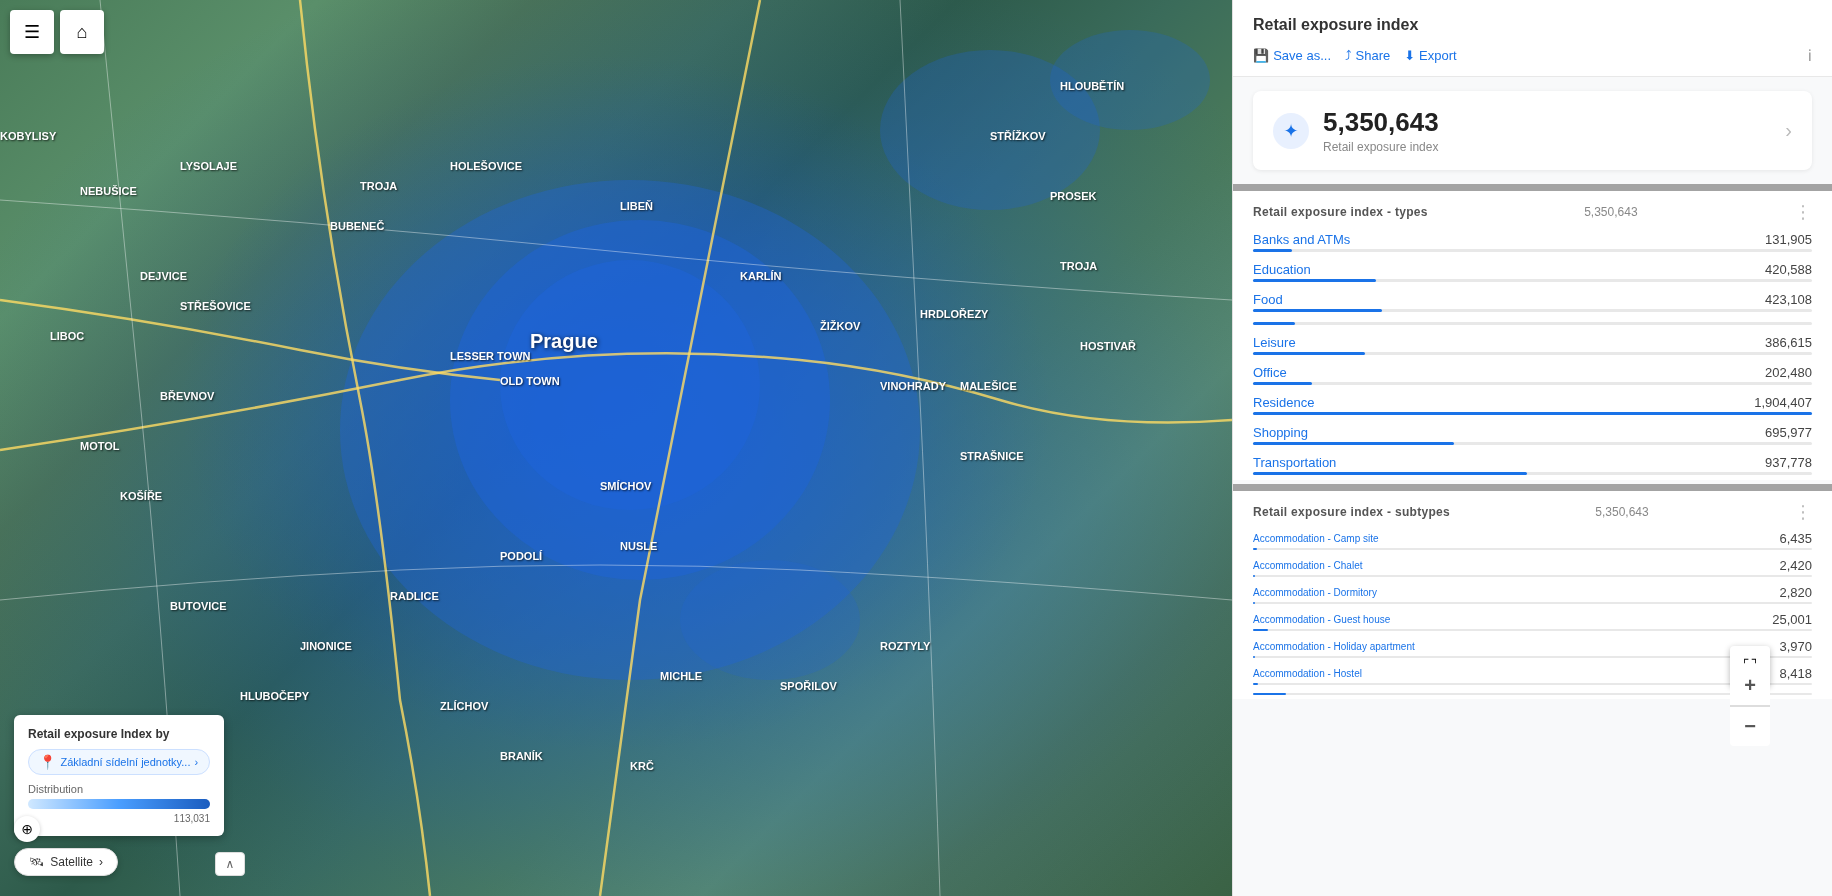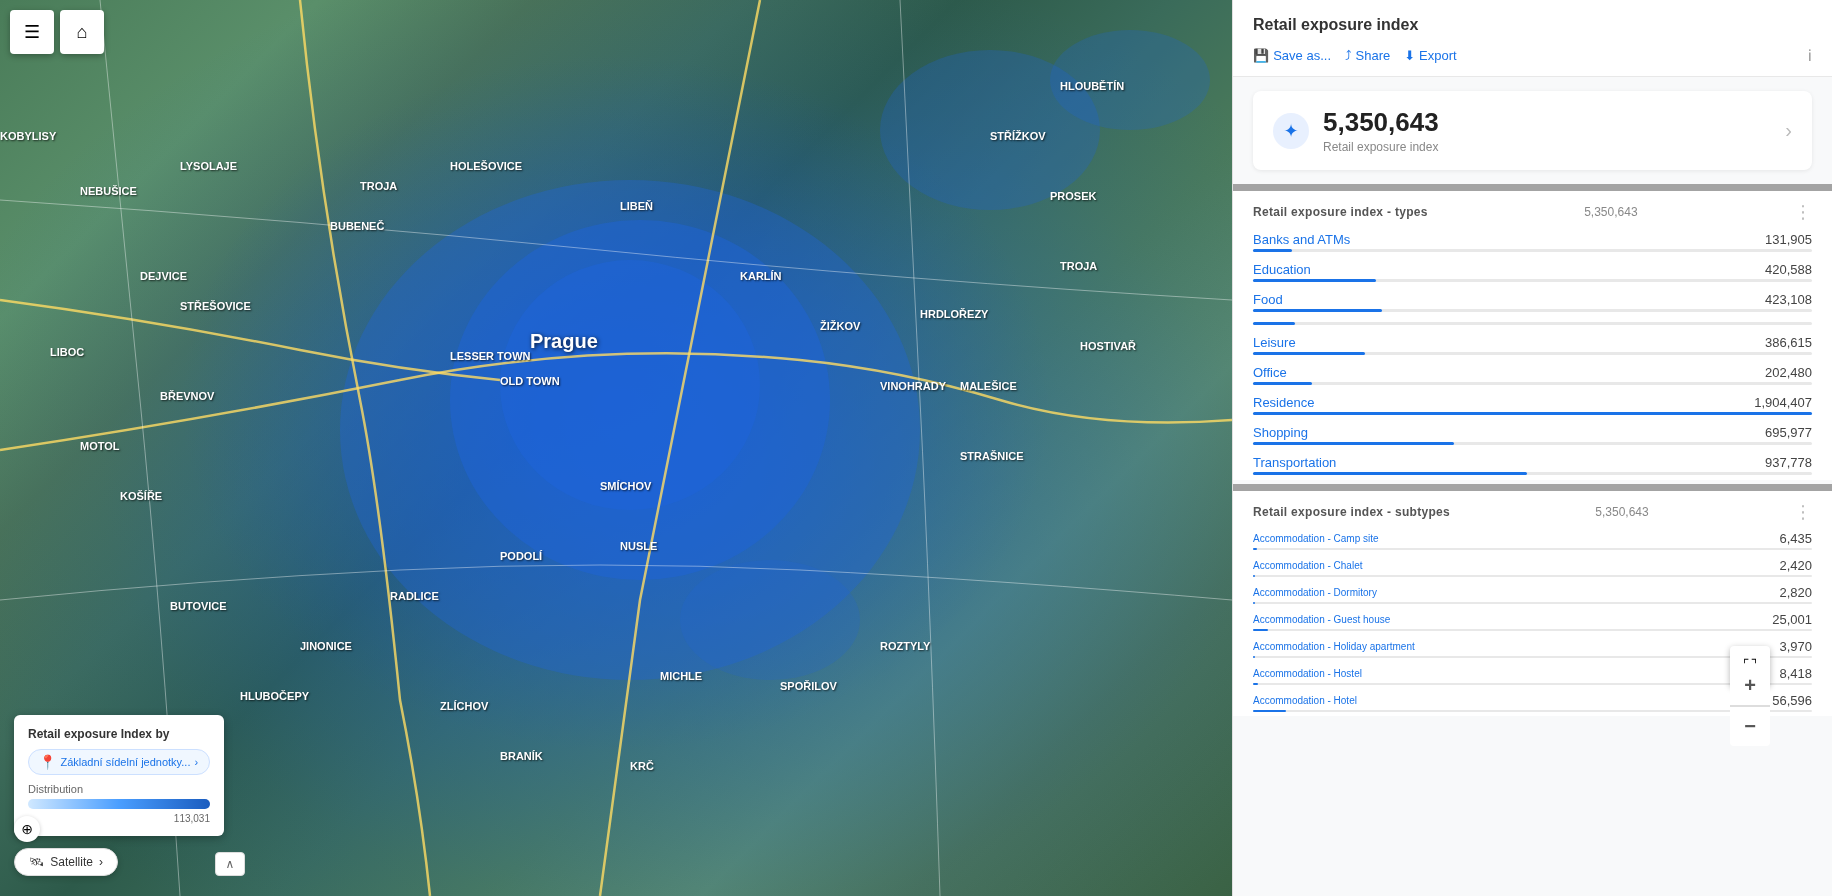--- a/index.html
+++ b/index.html
@@ -417,21 +417,21 @@
       <path d="M900,0 Q910,200 920,400 Q930,600 940,896"></path>
     </g>
   </svg>
 
   <span class="prague-label" style="left:530px;top:330px;">Prague</span>
   <span class="map-label" style="left:500px;top:375px;">OLD TOWN</span>
   <span class="map-label" style="left:450px;top:350px;">LESSER TOWN</span>
   <span class="map-label" style="left:80px;top:185px;">NEBUŠICE</span>
   <span class="map-label" style="left:180px;top:160px;">LYSOLAJE</span>
   <span class="map-label" style="left:140px;top:270px;">DEJVICE</span>
-  <span class="map-label" style="left:50px;top:330px;margin-top:16px;">LIBOC</span>
+  <span class="map-label" style="left:50px;top:330px;">LIBOC</span>
   <span class="map-label" style="left:160px;top:390px;">BŘEVNOV</span>
   <span class="map-label" style="left:180px;top:300px;">STŘEŠOVICE</span>
   <span class="map-label" style="left:80px;top:440px;">MOTOL</span>
   <span class="map-label" style="left:120px;top:490px;">KOŠÍŘE</span>
   <span class="map-label" style="left:330px;top:220px;">BUBENEČ</span>
   <span class="map-label" style="left:360px;top:180px;">TROJA</span>
   <span class="map-label" style="left:450px;top:160px;">HOLEŠOVICE</span>
   <span class="map-label" style="left:620px;top:200px;">LIBEŇ</span>
   <span class="map-label" style="left:740px;top:270px;">KARLÍN</span>
   <span class="map-label" style="left:820px;top:320px;">ŽIŽKOV</span>
@@ -676,24 +676,20 @@
         <div class="subtype-item">
       <div class="subtype-row">
         <span class="subtype-name">Accommodation - Hostel</span>
         <span class="subtype-value">8,418</span>
       </div>
       <div class="subtype-bar-container">
         <div class="subtype-bar" style="width:0.9%"></div>
       </div>
     </div>
         <div class="subtype-item">
-      <div class="subtype-row">
-        <span class="subtype-name">Accommodation - Hotel</span>
-        <span class="subtype-value">56,596</span>
-      </div>
       <div class="subtype-bar-container">
         <div class="subtype-bar" style="width:5.9%"></div>
       </div>
     </div>
       </div>
   </div>
 
 </div>
 
 </body></html>

